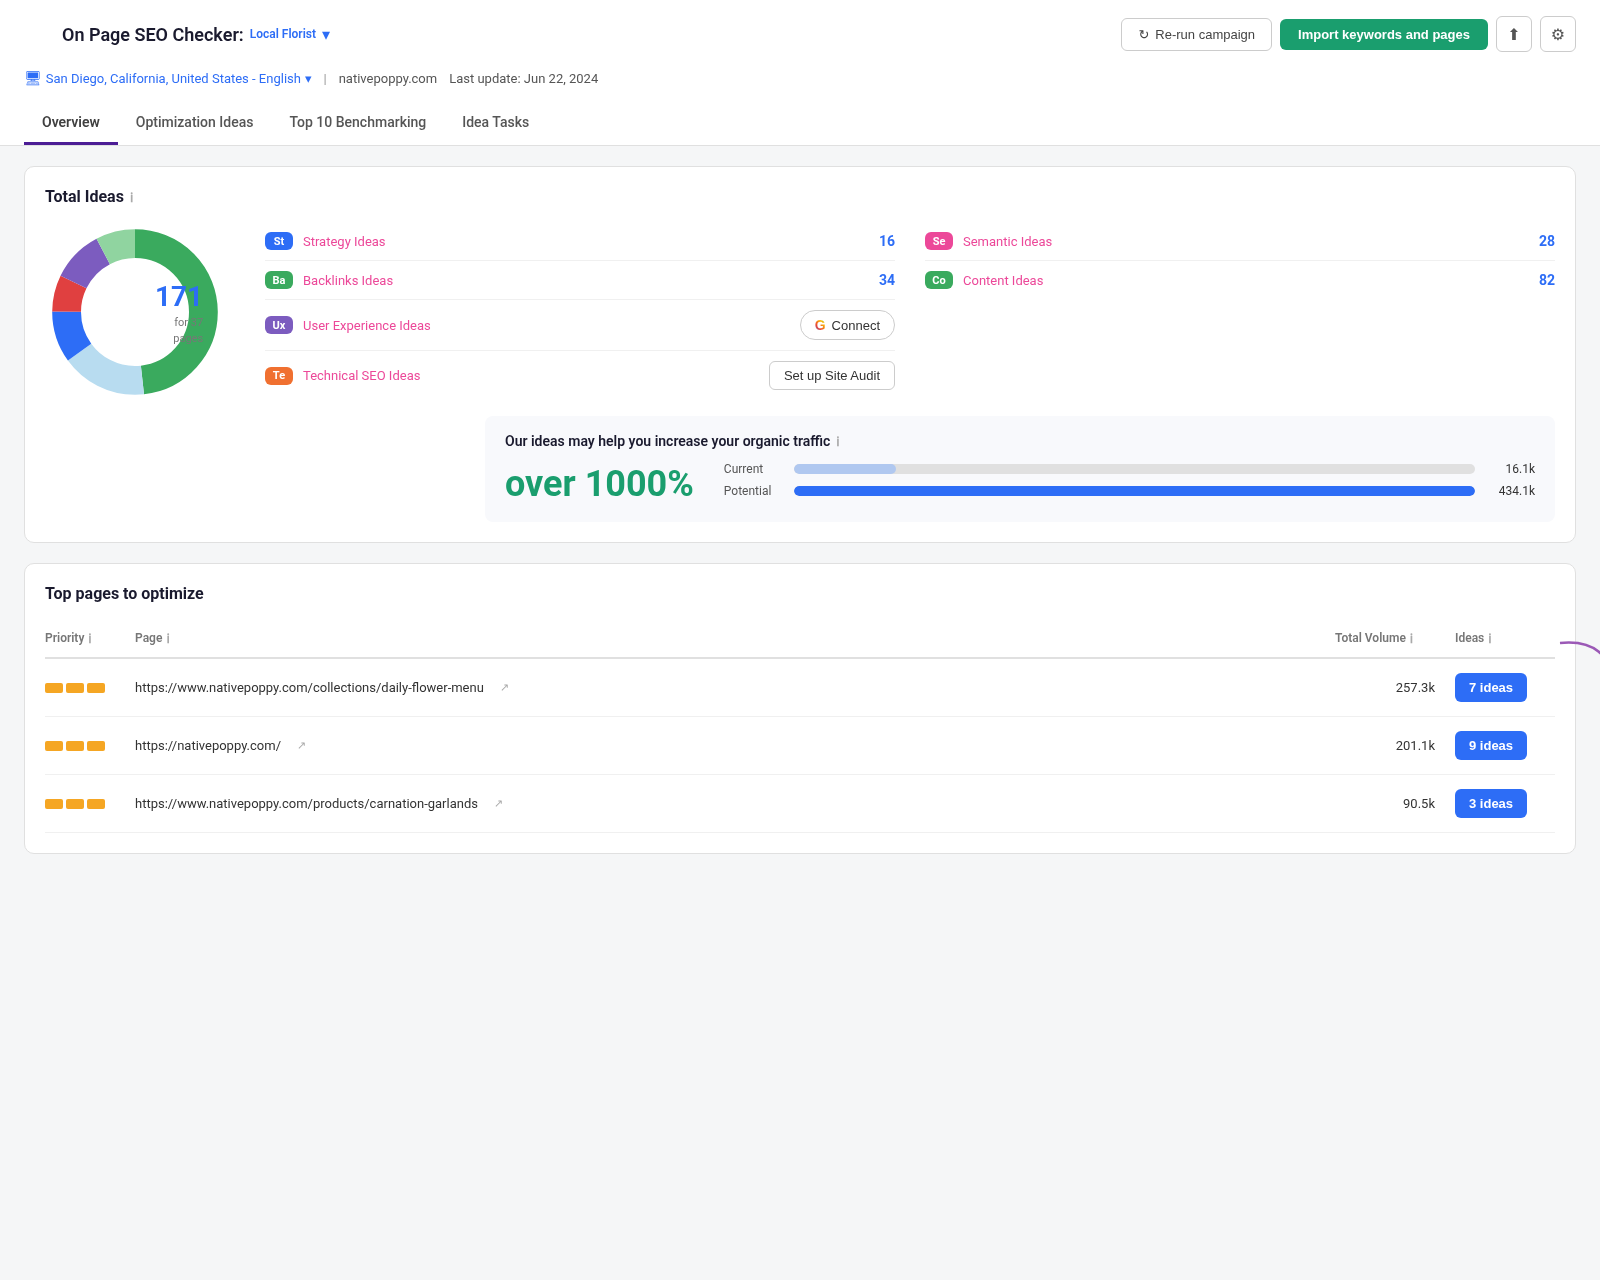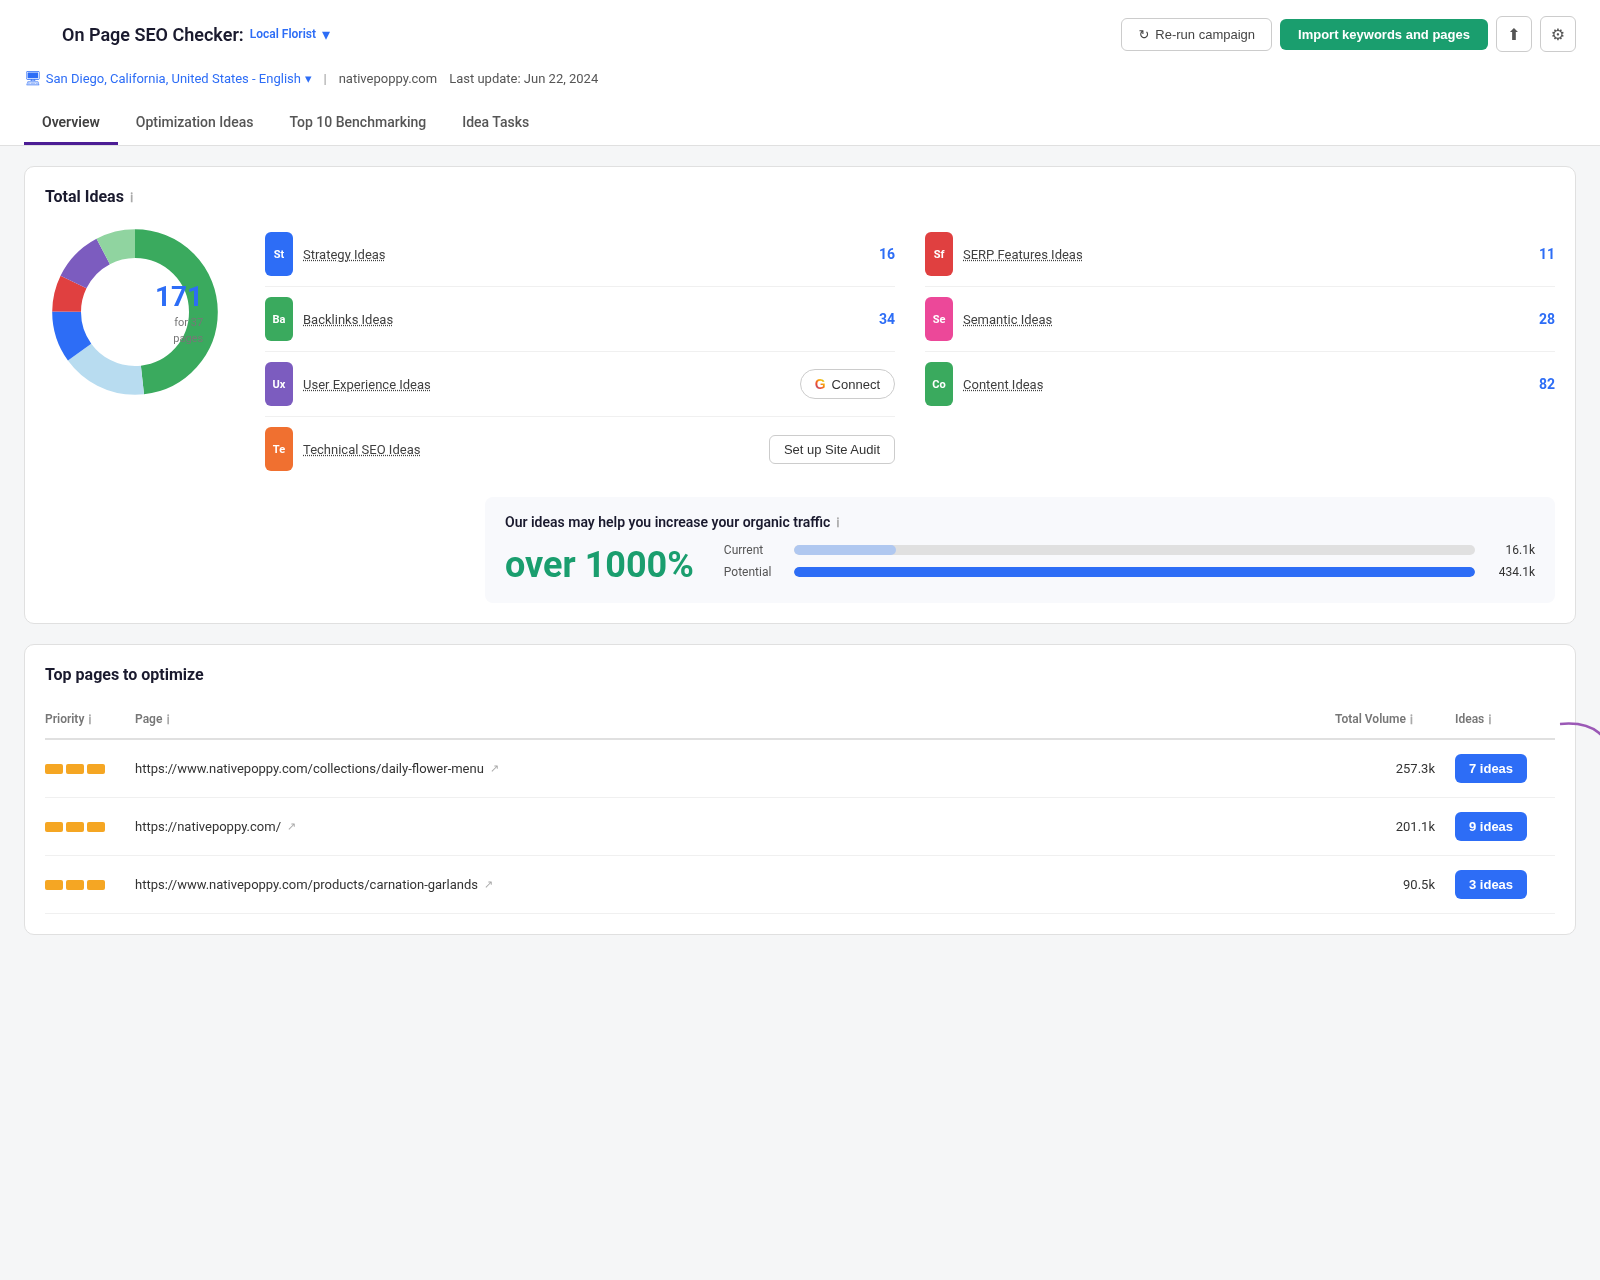--- a/index.html
+++ b/index.html
@@ -179,33 +179,32 @@
       align-items: center;
       gap: 10px;
       padding: 10px 0;
       border-bottom: 1px solid #f0f0f0;
     }
     .idea-row:last-child {
       border-bottom: none;
     }
     .idea-badge {
       width: 28px;
-      height: 44px;
+      height: 18px;
       border-radius: 6px;
       display: flex;
       align-items: center;
       justify-content: center;
       font-size: 11px;
       font-weight: 700;
       color: #fff;
       flex-shrink: 0;
     }
     .idea-link {
-      color: #404040;
-      text-decoration: underline;
+      color: #ec4899;
       text-decoration-style: dotted;
       cursor: pointer;
       font-size: 13px;
       flex: 1;
     }
     .idea-count {
       color: #2d6df6;
       font-weight: 700;
       font-size: 14px;
       min-width: 30px;
@@ -330,21 +329,21 @@
     .priority-bar {
       width: 18px;
       height: 10px;
       border-radius: 2px;
     }
     .page-link {
       color: #333;
       font-size: 13px;
       display: flex;
       align-items: center;
-      gap: 6px;
+      gap: 16px;
     }
     .external-icon {
       color: #aaa;
       font-size: 11px;
     }
     .volume-text {
       color: #333;
       font-size: 13px;
       text-align: right;
       padding-right: 20px;
@@ -475,25 +474,20 @@
               <div class="idea-badge" style="background:#f07030;">Te</div>
               <span class="idea-link">Technical SEO Ideas</span>
               <button class="btn-site-audit">
                 <span>Set up Site Audit</span>
               </button>
             </div>
           </div>
 
           <div>
             <div class="idea-row">
-              <div class="idea-badge" style="background:#e04040;">Sf</div>
-              <span class="idea-link">SERP Features Ideas</span>
-              <span class="idea-count">11</span>
-            </div>
-            <div class="idea-row">
               <div class="idea-badge" style="background:#ec4899;">Se</div>
               <span class="idea-link">Semantic Ideas</span>
               <span class="idea-count">28</span>
             </div>
             <div class="idea-row">
               <div class="idea-badge" style="background:#3aaa5e;">Co</div>
               <span class="idea-link">Content Ideas</span>
               <span class="idea-count">82</span>
             </div>
           </div>

